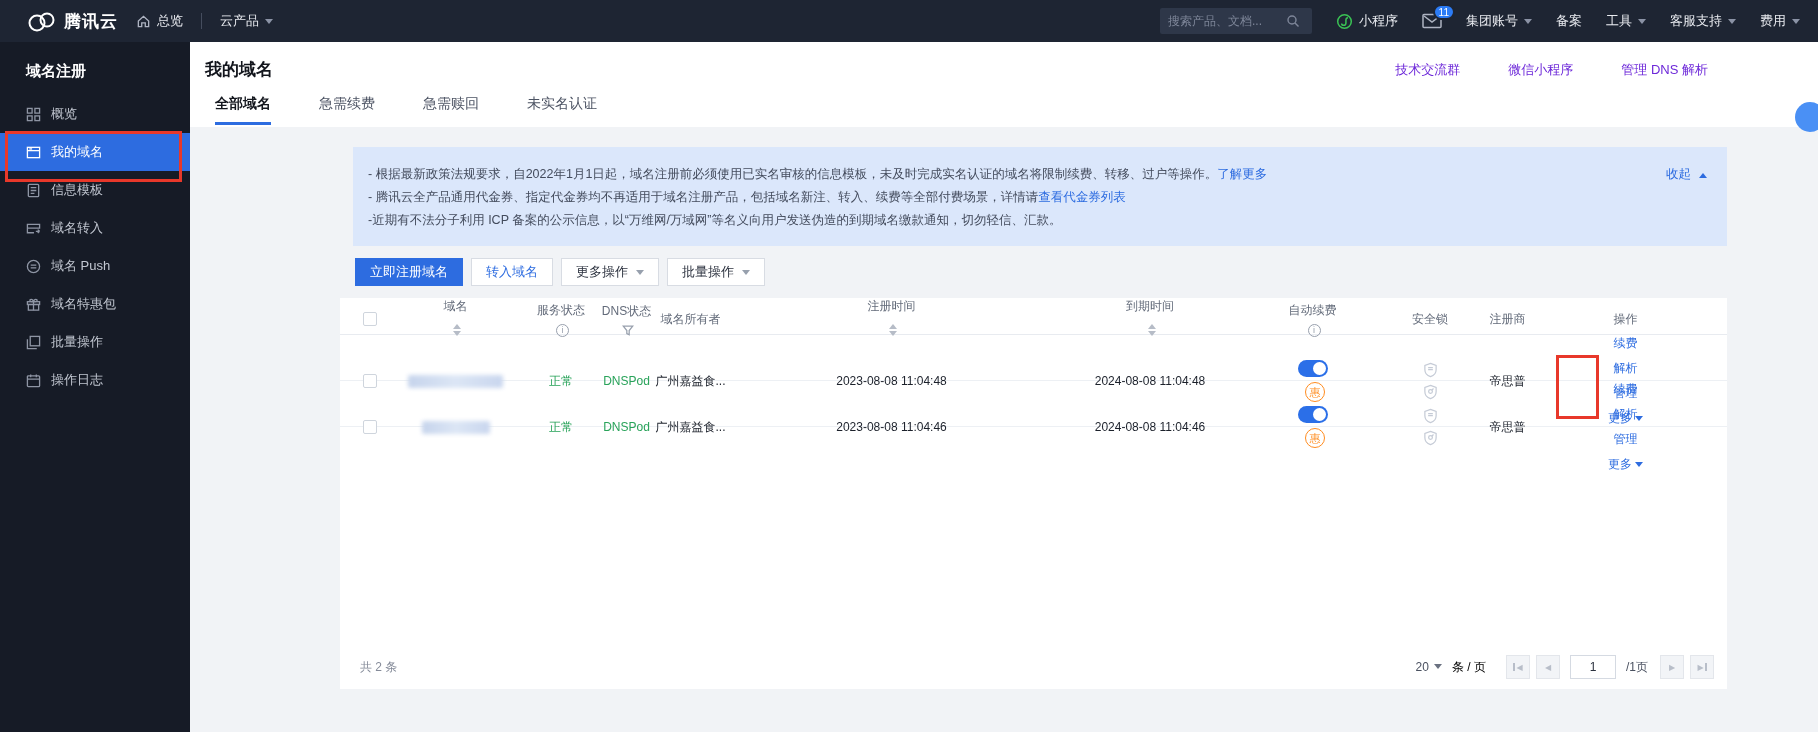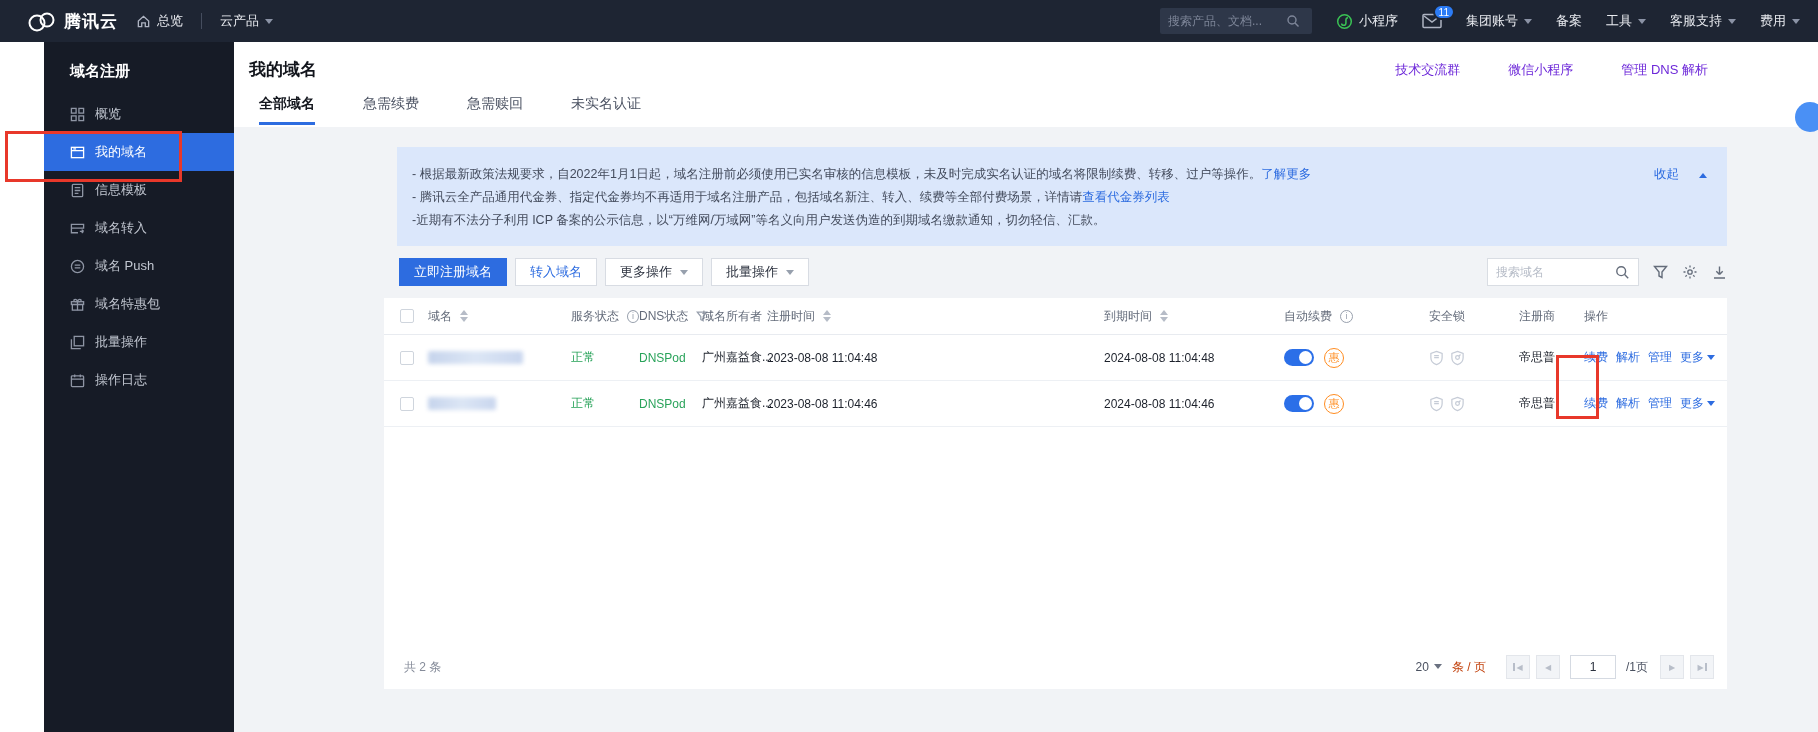--- a/index.html
+++ b/index.html
@@ -15,21 +15,21 @@
   .nav-divider { width:1px; height:16px; background:#454d5e; }
   .nav-right { margin-left:auto; display:flex; align-items:center; gap:24px; }
   .nav-search { display:flex; align-items:center; background:#2e3749; border-radius:2px; width:152px; height:26px; padding:0 8px; color:#7e8699; }
   .nav-search input { background:transparent; border:none; outline:none; color:#9aa2b4; font-size:12px; width:118px; font-family:Liberation Sans, sans-serif; }
   .nav-search input::placeholder { color:#7e8699; }
   .caret { width:0; height:0; border:4px solid transparent; border-top:5px solid #8b93a6; margin-top:4px; }
   .mail-wrap { position:relative; }
   .badge { position:absolute; top:-9px; right:-13px; background:#2c7cf6; color:#fff; font-size:10px; min-width:18px; height:16px; border-radius:9px; display:flex; align-items:center; justify-content:center; padding:0 4px; border:2px solid #1e2533; }
 
   
-  .app { display:flex; height:690px;padding-left:44px; }
+  .app { display:flex; height:690px; }
   .sidebar { width:190px; background:#161b26; color:#c9cdd6; flex:none; position:relative; }
   .sb-title { color:#fff; font-size:15px; font-weight:bold; padding:20px 0 14px 26px; }
   .sb-item { height:38px; display:flex; align-items:center; gap:10px; padding-left:26px; font-size:13px; cursor:pointer; color:#c2c7d1; }
   .sb-item .ic { color:#8e95a4; display:flex; }
   .sb-item.active { background:#2d6ce0; color:#fff; }
   .sb-item.active .ic { color:#fff; }
 
   .main { flex:1; display:flex; flex-direction:column; background:#f1f3f6; min-width:0; }
   .page-header { background:#fff; height:85px; flex:none; position:relative; }
   .ph-top { display:flex; align-items:center; padding:16px 26px 0 15px; }
@@ -39,41 +39,41 @@
   .tabs { display:flex; gap:48px; padding:14px 0 0 25px; font-size:14px; color:#4c5363; }
   .tab { padding-bottom:9px; cursor:pointer; }
   .tab.active { color:#15181f; font-weight:bold; border-bottom:3px solid #2d6ce0; }
   .avatar-float { position:absolute; right:-7px; top:60px; width:30px; height:30px; border-radius:50%; background:#4a90f5; z-index:6; }
 
   .content { flex:1; padding:20px 91px 0 150px; overflow:hidden; }
 
   
   .notice { background:#dbe7fb; margin-left:13px; padding:16px 22px 14px 15px; position:relative; color:#434b5c; line-height:23px; font-size:12.5px; }
   .notice a { color:#2d6ce0; text-decoration:none; cursor:pointer; }
-  .collapse { position:absolute; right:20px; top:16px; color:#2d6ce0; cursor:pointer; display:flex; align-items:center; gap:20px; }
+  .collapse { position:absolute; right:20px; top:16px; color:#2d6ce0; cursor:pointer; display:flex; align-items:center; gap:8px; }
   .up-caret { width:0; height:0; border:4px solid transparent; border-bottom:5px solid #2d6ce0; margin-bottom:3px; }
 
   
   .toolbar { display:flex; align-items:center; margin:12px 0 12px 15px; }
   .btn { height:28px; padding:0 14px; font-size:13px; display:inline-flex; align-items:center; gap:8px; cursor:pointer; border:1px solid #d8dce3; background:#fff; color:#2b313e; margin-right:8px; }
   .btn.primary { background:#2d6ce0; border-color:#2d6ce0; color:#fff; }
   .btn.ghost { color:#2d6ce0; }
   .btn .caret { border-top-color:#97a0ad; }
   .tb-right { margin-left:auto; display:flex; align-items:center; gap:14px; margin-right:0; }
   .search-box { width:152px; height:28px; background:#fff; border:1px solid #d9dde3; display:flex; align-items:center; padding:0 8px; }
   .search-box input { border:none; outline:none; flex:1; font-size:12px; color:#333; font-family:inherit; width:100px; }
   .search-box input::placeholder { color:#b6bcc7; }
   .tool-ic { color:#646c7a; cursor:pointer; display:flex; align-items:center; }
 
   
   .card { background:#fff; margin-bottom:11px; height:391px; display:flex; flex-direction:column; }
   .tgrid { display:grid; grid-template-columns:28px 143px 68px 63px 65px 337px 180px 145px 90px 65px 1fr; align-items:center; padding:0 16px; }
   .thead { height:37px; color:#636b7a; border-bottom:1px solid #e8ebf0; }
   .trow { height:46px; border-bottom:1px solid #edf0f4; }
-  .cell { display:flex; align-items:center; gap:5px; white-space:nowrap; }
+  .cell { display:flex; align-items:center; gap:5px; white-space:nowrap;flex-direction:column; }
   .checkbox { width:14px; height:14px; border:1px solid #cfd5dd; border-radius:2px; background:#fff; cursor:pointer; }
   .green { color:#29a35a; }
   .blur-domain { height:13px; border-radius:2px; background:linear-gradient(90deg,#c6d4ec,#dce6f5,#c9d6ee); filter:blur(2px); }
   .sort { display:inline-flex; flex-direction:column; gap:2px; margin-left:3px; }
   .sort i { width:0; height:0; border:4px solid transparent; }
   .sort .u { border-bottom:5px solid #b6bcc7; }
   .sort .d { border-top:5px solid #b6bcc7; }
   .info-ic { width:13px; height:13px; border:1px solid #98a0ad; border-radius:50%; color:#98a0ad; font-size:9px; display:inline-flex; align-items:center; justify-content:center; font-style:normal; margin-left:3px; }
   .toggle { width:30px; height:17px; border-radius:9px; background:#2b6fe8; position:relative; cursor:pointer; flex:none; }
   .toggle::after { content:""; position:absolute; right:2px; top:2px; width:13px; height:13px; border-radius:50%; background:#fff; }
@@ -82,21 +82,21 @@
   .ops { display:flex; gap:8px; color:#2d6ce0; }
   .ops span { cursor:pointer; display:flex; align-items:center; gap:3px; }
   .ops .caret { border-top-color:#2d6ce0; margin-top:3px; }
   .spacer { flex:1; }
 
   
   .tfoot { height:44px; display:flex; align-items:center; padding:0 13px 0 20px; color:#858b99; }
   .pg { margin-left:auto; display:flex; align-items:center; gap:6px; color:#4a5160; }
   .pg-size { display:flex; align-items:center; gap:5px; cursor:pointer; margin-right:4px; }
   .pg-size .caret { border-top-color:#6a7180; margin-top:3px; }
-  .pg-unit { color:#c2410c; margin-right:14px; }
+  .pg-unit { color:#000000; margin-right:14px; }
   .pg-btn { width:24px; height:24px; background:#f2f4f7; border:1px solid #e3e6eb; display:flex; align-items:center; justify-content:center; gap:1px; color:#b8bec9; font-size:8px; cursor:default; }
   .pg-btn .bar { width:2px; height:8px; background:#b8bec9; }
   .pg-input { width:46px; height:24px; border:1px solid #d5dae2; background:#fff; text-align:center; font-size:12px; color:#2b313e; margin:0 4px; font-family:inherit; }
   .pg-pages { margin-right:6px; }
 
   
   .anno { position:absolute; border:3px solid #e8382a; z-index:50; pointer-events:none; }
   .anno1 { left:5px; top:131px; width:177px; height:51px; }
   .anno2 { left:1556px; top:355px; width:43px; height:64px; }
 
@@ -305,47 +305,20 @@
         <div class="btn primary">立即注册域名</div>
         <div class="btn ghost">转入域名</div>
         <div class="btn">
           <span>更多操作</span>
           <span class="caret"></span>
         </div>
         <div class="btn">
           <span>批量操作</span>
           <span class="caret"></span>
         </div>
-        <div class="tb-right">
-          <div class="search-box">
-            <input placeholder="搜索域名" style="">
-            <span>
-              <svg width="15" height="15" viewBox="0 0 15 15" fill="none" stroke="#646c7a" stroke-width="1.4">
-                <circle cx="6.2" cy="6.2" r="4.4"></circle>
-                  <path d="M9.6 9.6l3.6 3.6"></path>
-              </svg>
-            </span>
-          </div>
-          <span class="tool-ic">
-            <svg width="15" height="14" viewBox="0 0 15 14" fill="none" stroke="#646c7a" stroke-width="1.4">
-              <path d="M1.5 1.5h12L9 7v5.5l-3-1.5V7z"></path>
-            </svg>
-          </span>
-          <span class="tool-ic">
-            <svg width="16" height="16" viewBox="0 0 16 16" fill="none" stroke="#646c7a" stroke-width="1.3">
-              <circle cx="8" cy="8" r="2.2"></circle>
-              <path d="M8 1.5v2M8 12.5v2M1.5 8h2M12.5 8h2M3.4 3.4l1.4 1.4M11.2 11.2l1.4 1.4M12.6 3.4l-1.4 1.4M4.8 11.2l-1.4 1.4"></path>
-            </svg>
-          </span>
-          <span class="tool-ic">
-            <svg width="15" height="15" viewBox="0 0 15 15" fill="none" stroke="#646c7a" stroke-width="1.4">
-              <path d="M7.5 1.5v8m0 0L4.3 6.3M7.5 9.5l3.2-3.2M2 13h11"></path>
-            </svg>
-          </span>
-        </div>
       </div>
 
       <div class="card">
 
         <div class="tgrid thead">
           <div class="cell">
               <span class="checkbox"></span>
             </div>
           <div class="cell">
               <span>域名</span>

